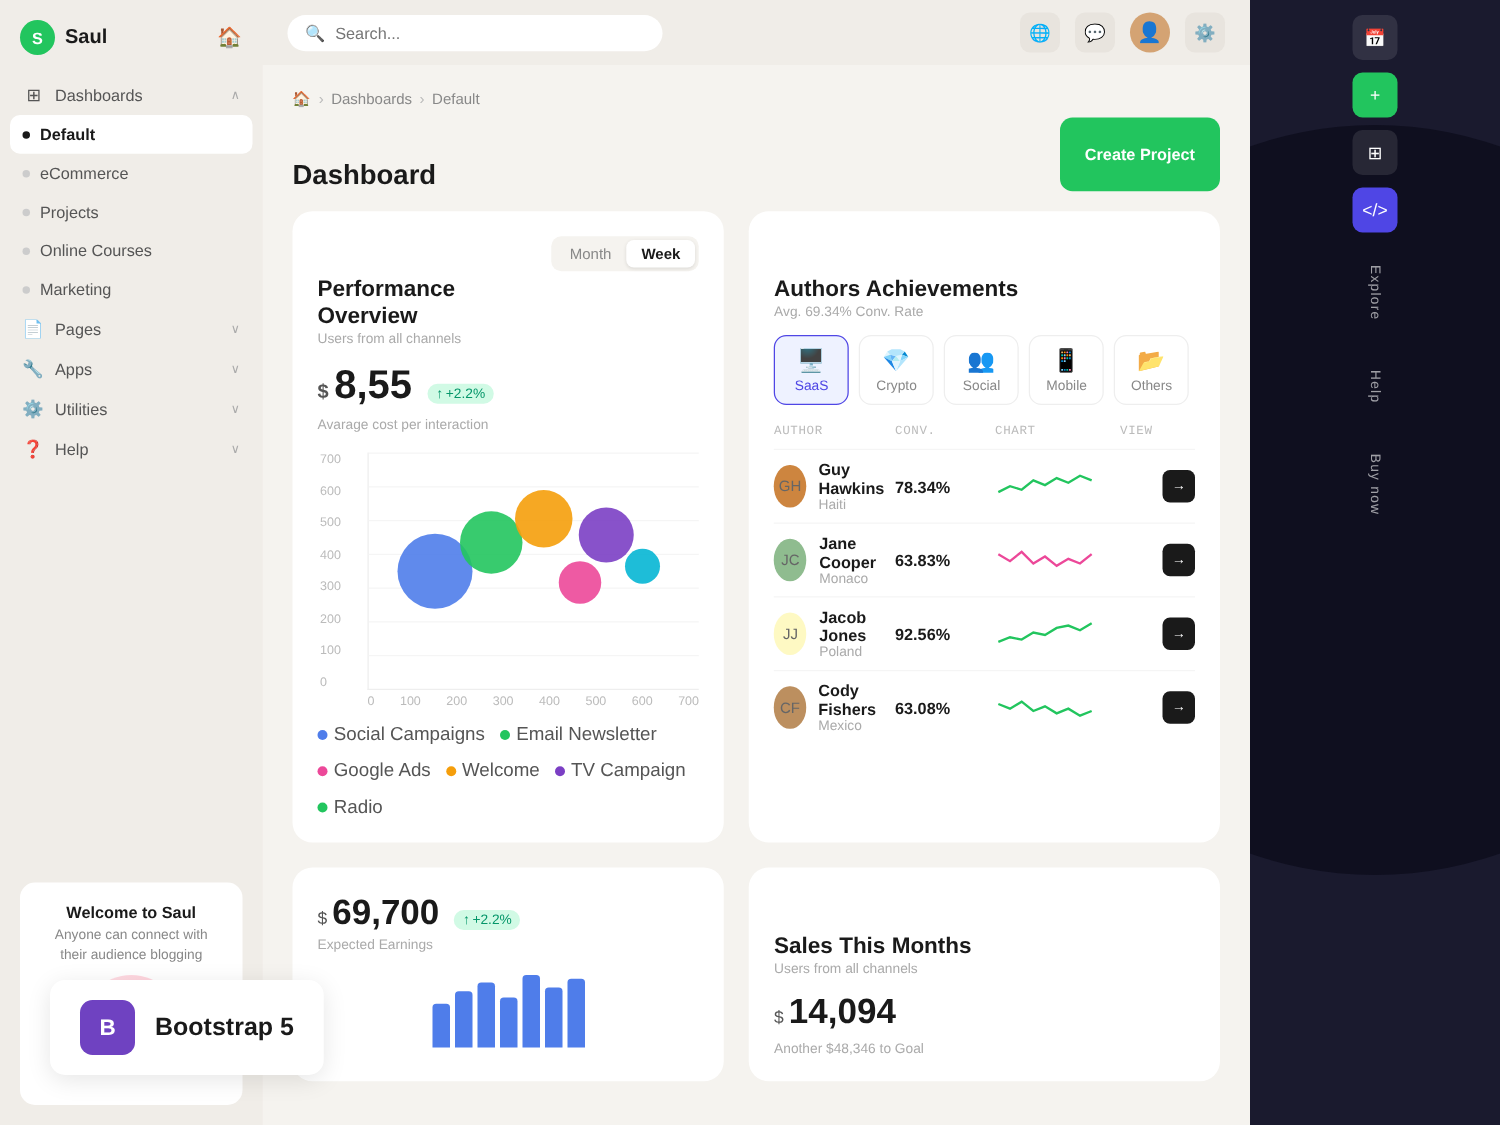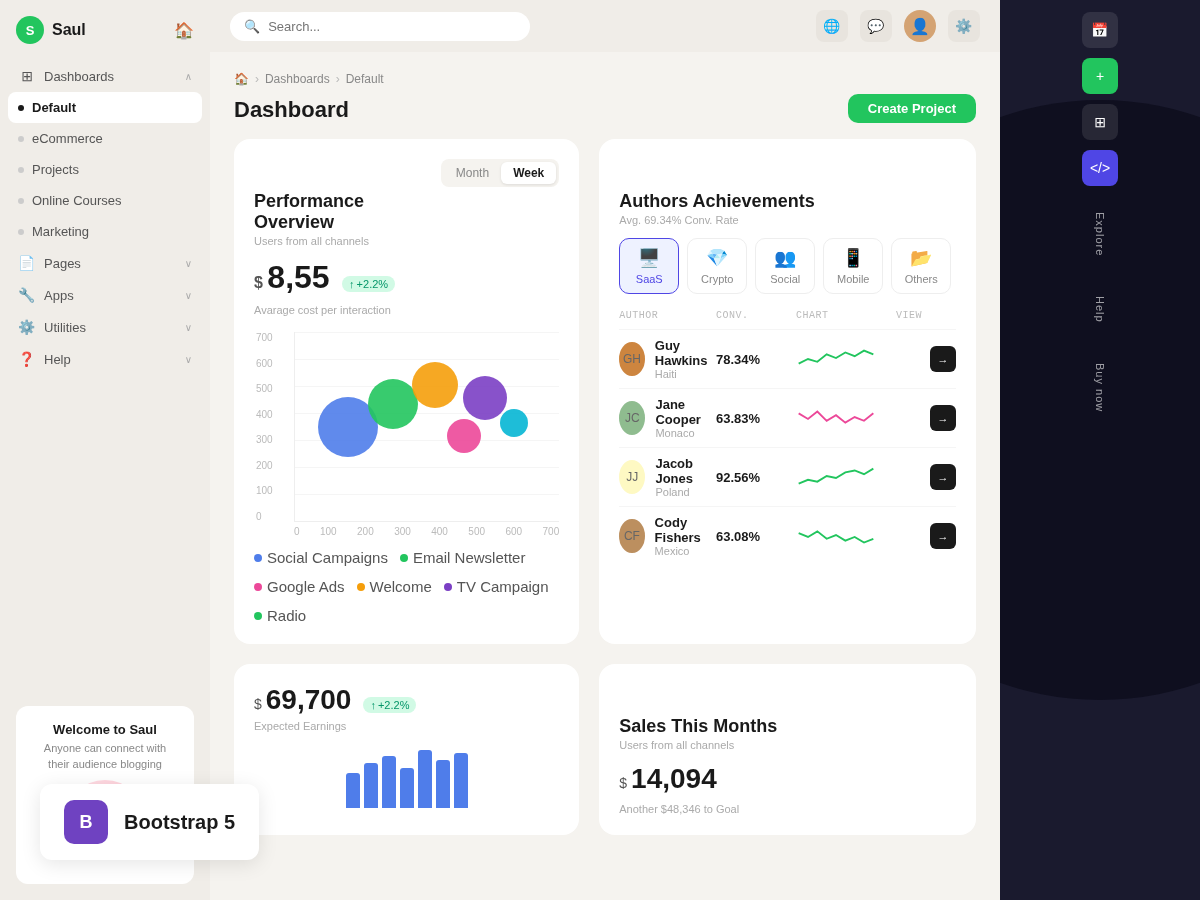--- a/index.html
+++ b/index.html
@@ -206,21 +206,21 @@
     <div class="breadcrumb">
       <span>🏠</span>
       <span class="breadcrumb-sep">›</span>
       <span>Dashboards</span>
       <span class="breadcrumb-sep">›</span>
       <span>Default</span>
     </div>
 
     <div style="display:flex; align-items:flex-end; justify-content:space-between; margin-bottom:16px;">
       <h1 class="page-title" style="margin-bottom:0;">Dashboard</h1>
-      <button class="create-project-btn" style="position:static; font-size:13px; padding:7px 20px; border-radius:10px;">Create Project</button>
+      <button class="create-project-btn" style="position:static; font-size:13px; padding:22px 20px; border-radius:10px;">Create Project</button>
     </div>
 
     <div class="dashboard-grid">
 
       <div class="card">
         <div class="card-header">
           <div>
             <div class="card-title">Performance Overview</div>
             <div class="card-subtitle">Users from all channels</div>
           </div>

